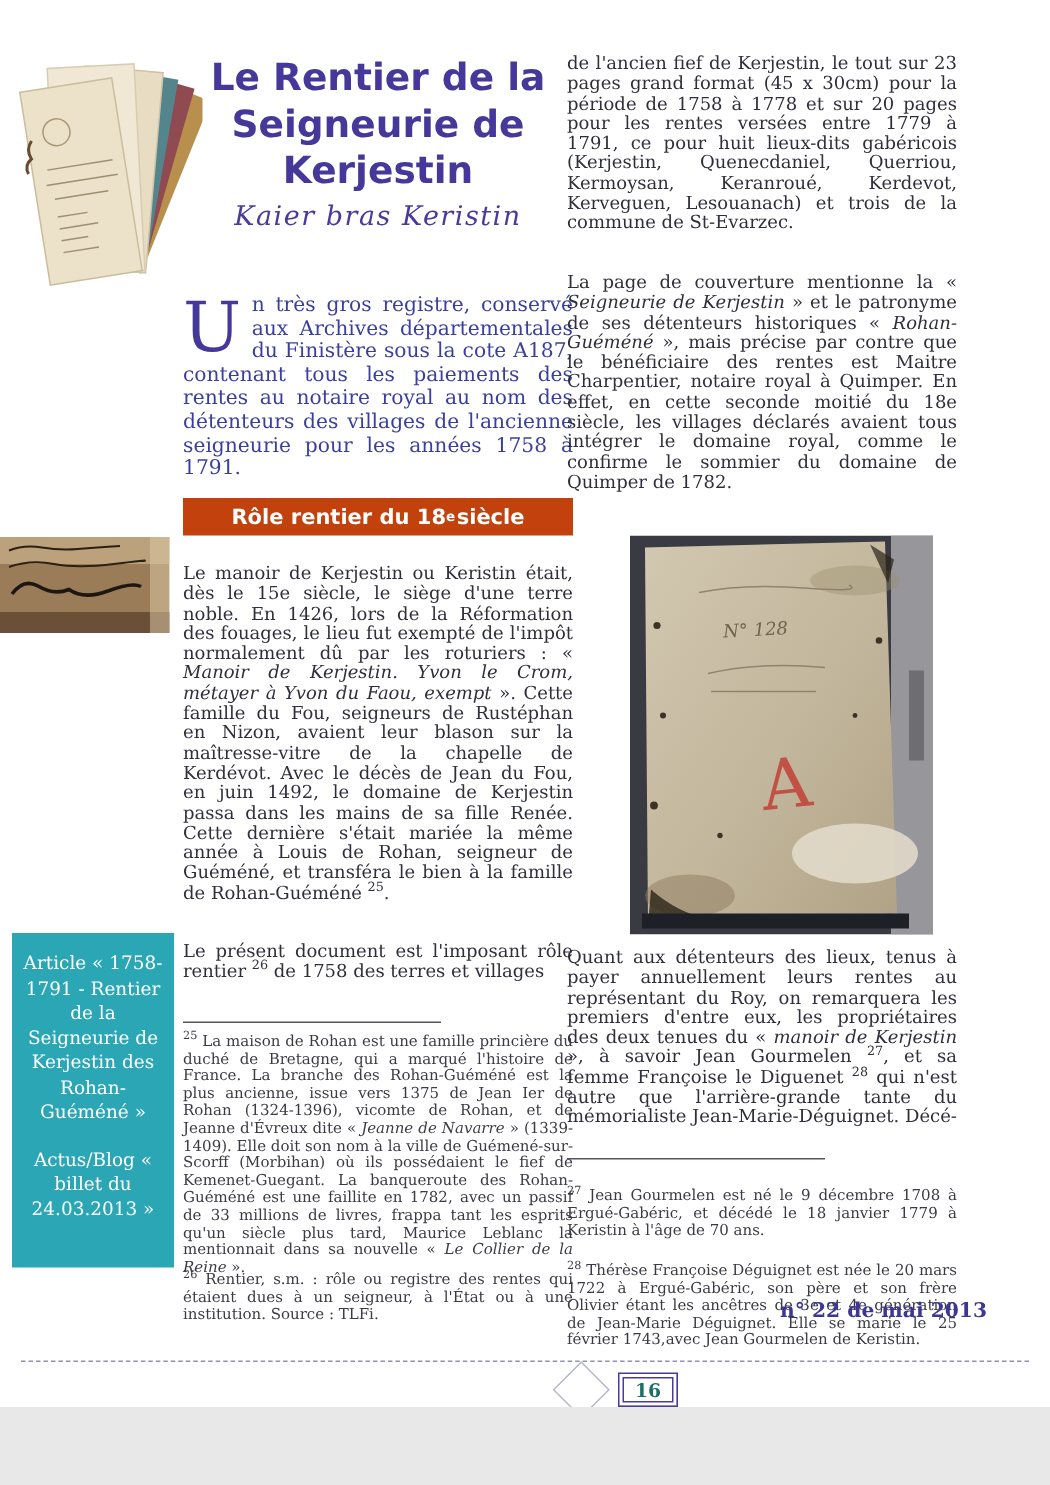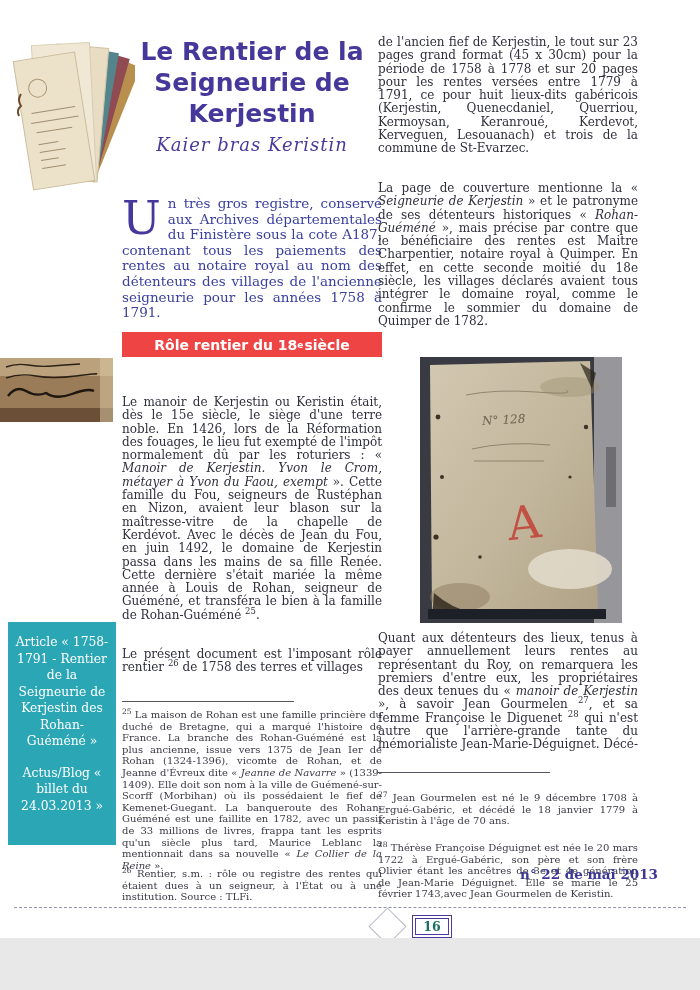--- a/index.html
+++ b/index.html
@@ -14,36 +14,36 @@
   .subtitle{position:absolute;left:118px;top:134px;width:268px;text-align:center;
             font-style:italic;font-size:18px;letter-spacing:1px;color:#4a3a9b;}
 
   
   .intro{position:absolute;left:122px;top:196px;width:260px;text-align:justify;
          font-size:13.5px;line-height:15.6px;color:#3a3f9e;}
   .dropcap{float:left;font-size:46px;line-height:40px;color:#46379b;margin:2px 7px 0 0;}
 
   
   .section-band{position:absolute;left:122px;top:332px;width:260px;height:25px;
-                background:#ef4444;color:#ffffff;font-family:"DejaVu Sans", sans-serif;
+                background:#c2410c;color:#ffffff;font-family:"DejaVu Sans", sans-serif;
                 font-weight:bold;font-size:14px;display:flex;align-items:center;justify-content:center;}
   .section-band sup{font-size:9px;margin:0 1px 0 0;}
 
   
   .body-text{position:absolute;width:260px;text-align:justify;font-size:12px;
              line-height:13.3px;color:#2f2f3c;}
   .body-text i{font-style:italic;}
   sup.fnref{font-size:8.5px;line-height:0;}
 
   .fn-rule{position:absolute;width:172px;border-top:1px solid #55555f;}
   .footnote{position:absolute;width:260px;text-align:justify;font-size:10px;
             line-height:11.6px;color:#3a3a44;}
   .footnote sup{font-size:7.5px;line-height:0;}
 
-  .col-l{left:122px;margin-top:20px;}
+  .col-l{left:122px;}
   .col-r{left:378px;}
 
   
   .sidebar{position:absolute;left:8px;top:622px;width:108px;height:223px;background:#2ba6b5;
            color:#ffffff;text-align:center;font-size:12.3px;line-height:16.5px;
            box-sizing:border-box;padding:12px 6px;display:flex;flex-direction:column;gap:15px;}
 
   
   .fragment-photo{position:absolute;left:0px;top:358px;width:113px;height:64px;}
   .register-photo{position:absolute;left:420px;top:357px;width:202px;height:266px;}

